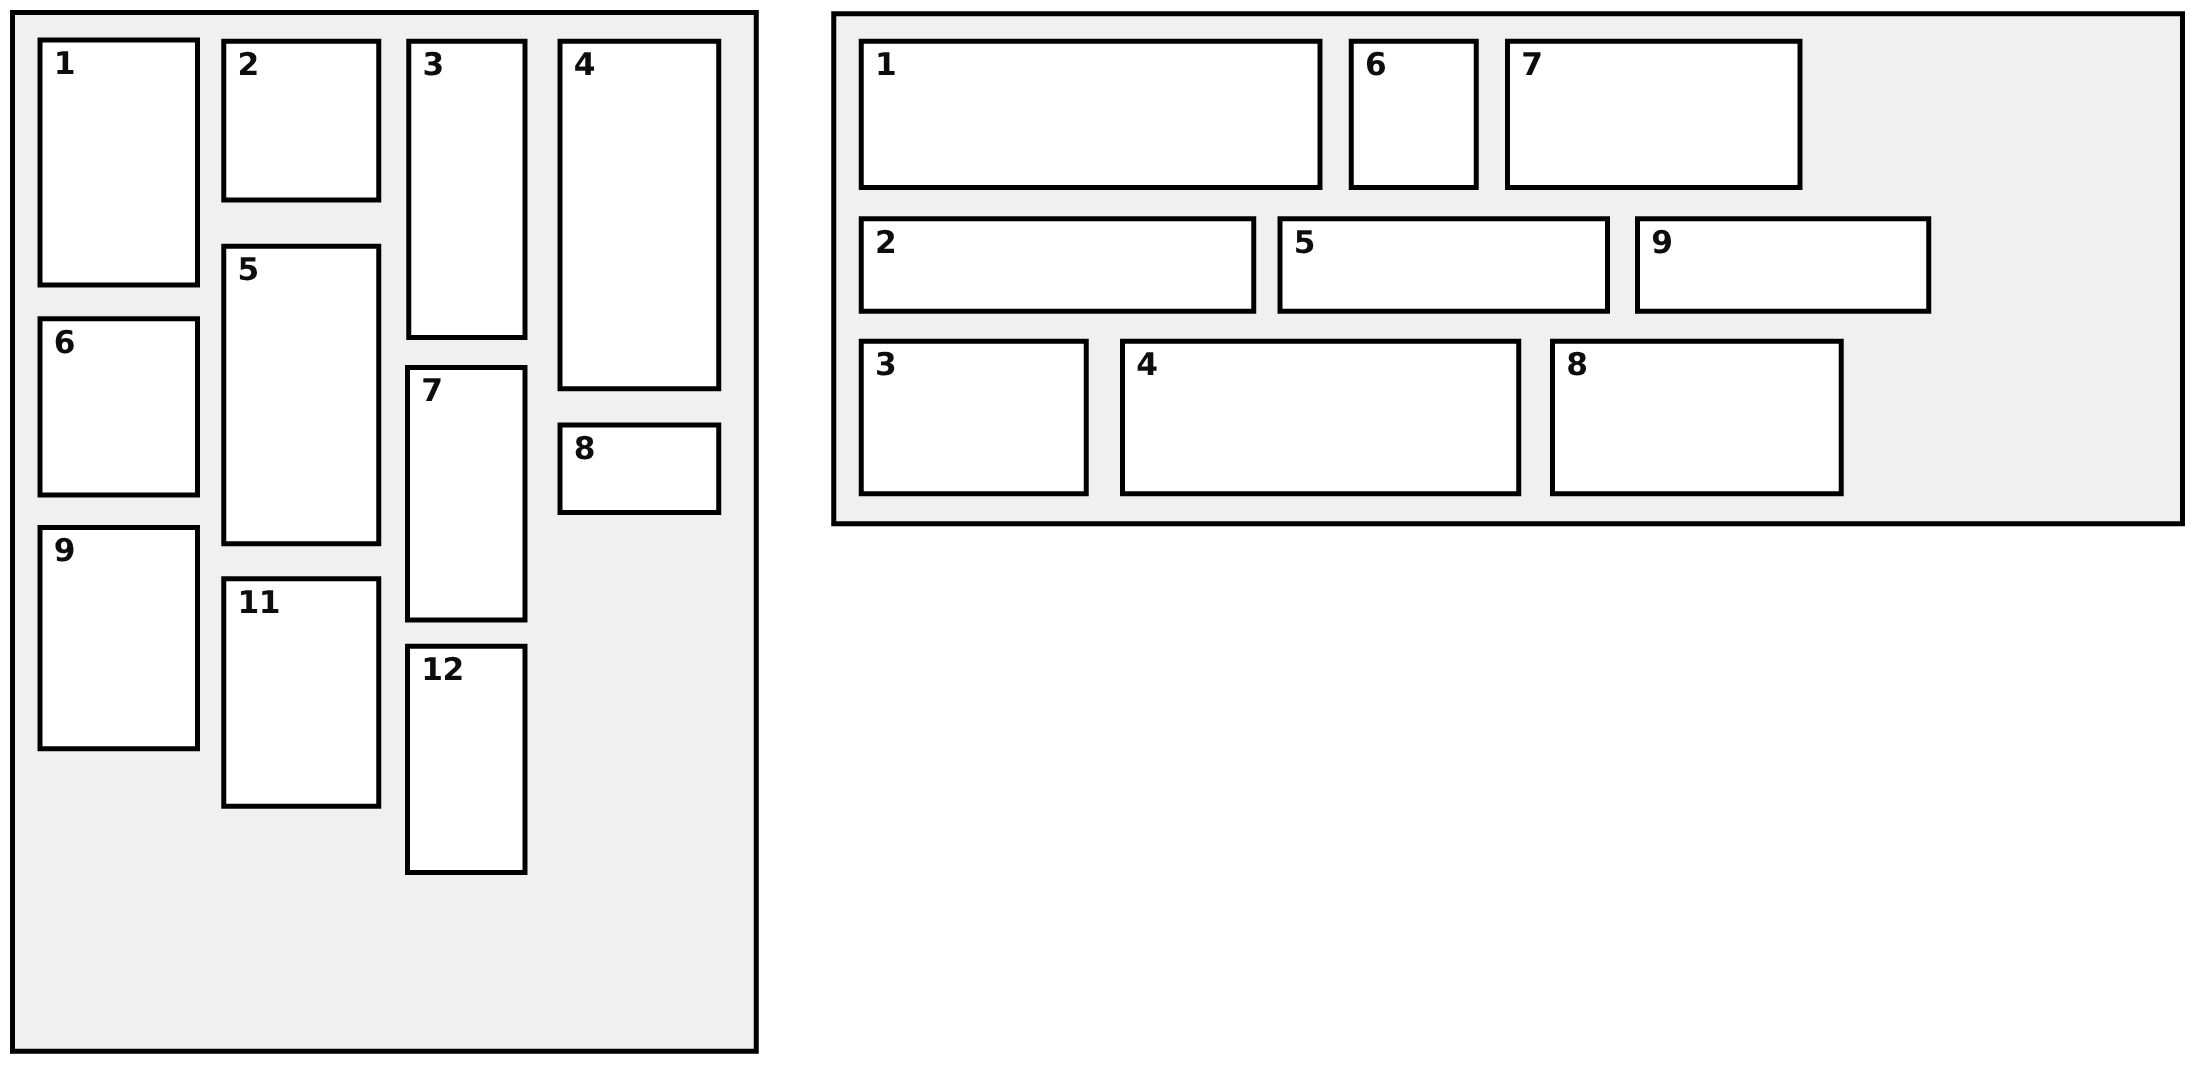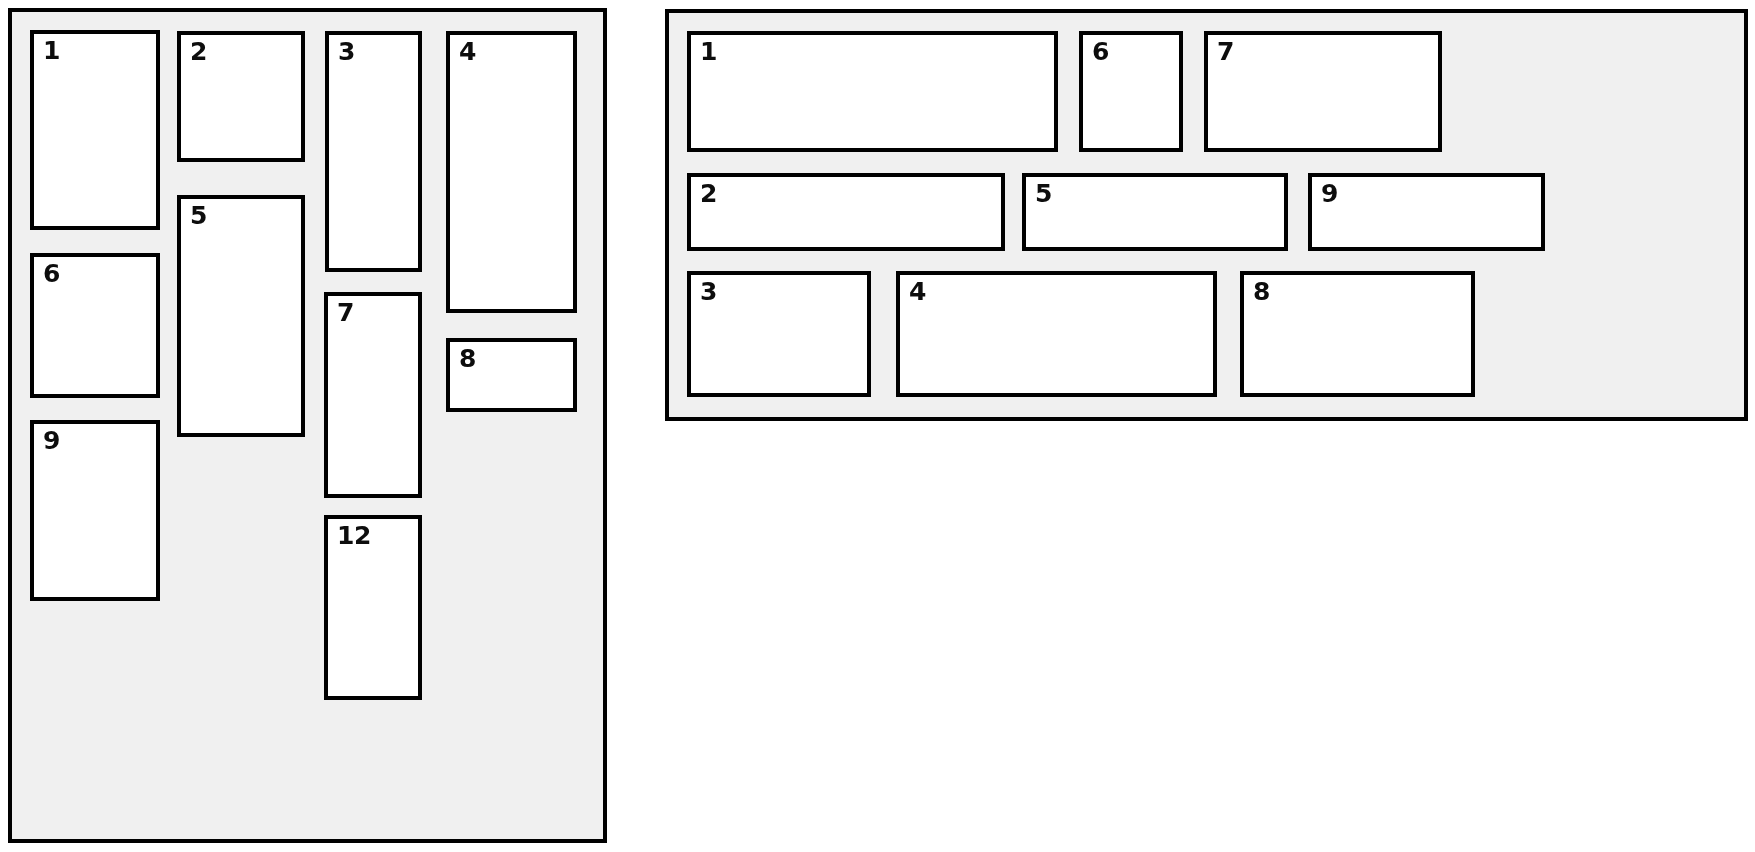--- a/index.html
+++ b/index.html
@@ -77,20 +77,23 @@
       </div>
       <div class="box" style="left: 312px; top: 280px; width: 98px; height: 206px; background: rgb(255, 255, 255); border-color: rgb(0, 0, 0);">
         <span class="box-label" style="color: rgb(13, 13, 13);">7</span>
       </div>
       <div class="box" style="left: 434px; top: 326px; width: 131px; height: 74px; background: rgb(255, 255, 255); border-color: rgb(0, 0, 0);">
         <span class="box-label" style="color: rgb(13, 13, 13);">8</span>
       </div>
       <div class="box" style="left: 18px; top: 408px; width: 130px; height: 181px; background: rgb(255, 255, 255); border-color: rgb(0, 0, 0);">
         <span class="box-label" style="color: rgb(13, 13, 13);">9</span>
       </div>
+      <div class="box" style="left: 165px; top: 449px; width: 128px; height: 186px; background: rgb(255, 255, 255); border-color: rgb(0, 0, 0);">
+        <span class="box-label" style="color: rgb(13, 13, 13);">11</span>
+      </div>
       <div class="box" style="left: 312px; top: 503px; width: 98px; height: 185px; background: rgb(255, 255, 255); border-color: rgb(0, 0, 0);">
         <span class="box-label" style="color: rgb(13, 13, 13);">12</span>
       </div>
     </div>
     <div class="panel" style="left: 665px; top: 9px; width: 1083px; height: 412px; background: rgb(240, 240, 240); border-color: rgb(0, 0, 0);">
       <div class="box" style="left: 18px; top: 18px; width: 371px; height: 121px; background: rgb(255, 255, 255); border-color: rgb(0, 0, 0);">
         <span class="box-label" style="color: rgb(13, 13, 13);">1</span>
       </div>
       <div class="box" style="left: 410px; top: 18px; width: 104px; height: 121px; background: rgb(255, 255, 255); border-color: rgb(0, 0, 0);">
         <span class="box-label" style="color: rgb(13, 13, 13);">6</span>

